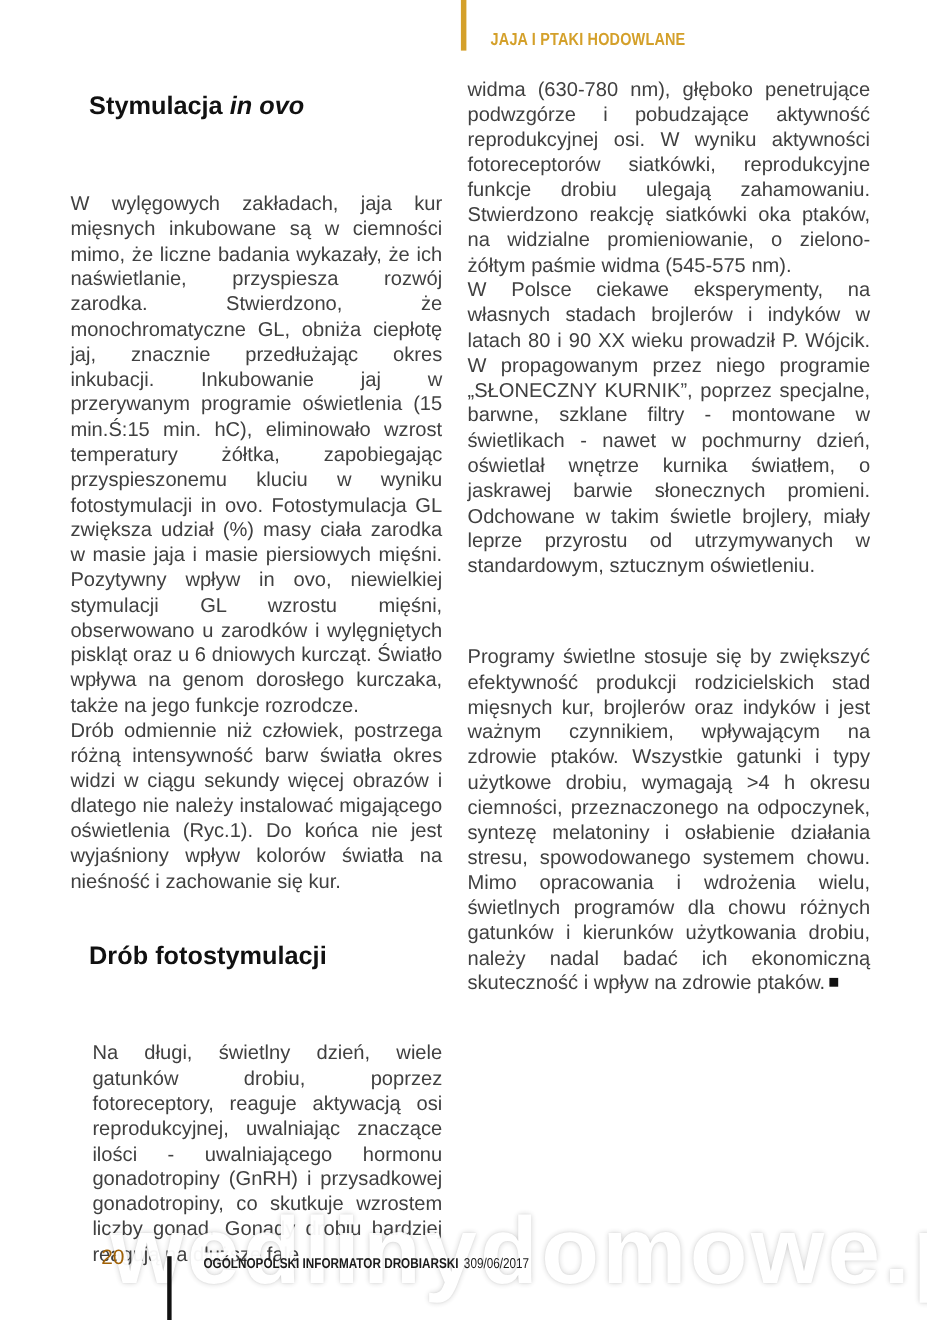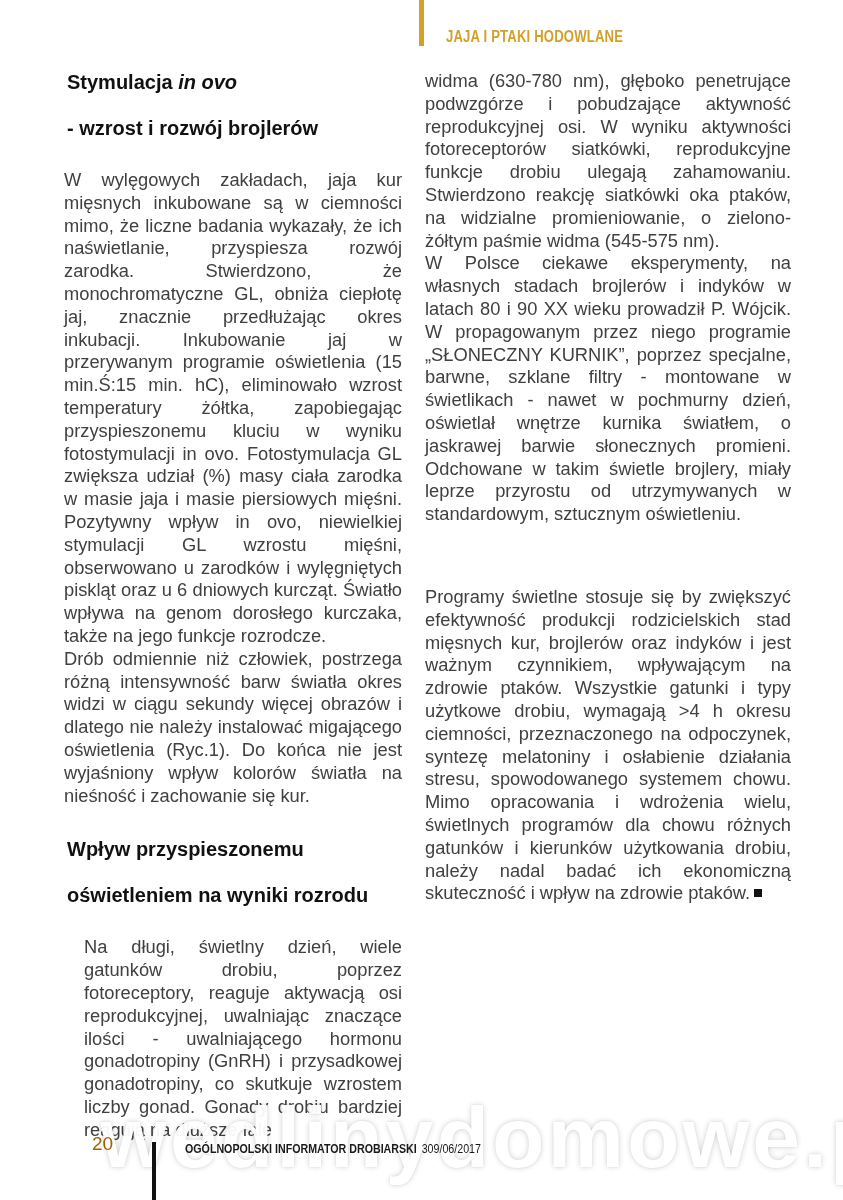--- a/index.html
+++ b/index.html
@@ -5,21 +5,21 @@
     html, body { margin: 0; padding: 0; background: #ffffff; }
     body { width: 843px; height: 1200px; position: relative; overflow: hidden;
            font-family: "Liberation Sans", sans-serif; color: #1a1a1a; }
     .header-bar { position: absolute; left: 419px; top: 0; width: 5px; height: 46px; background: #d4a02a; }
     .section-label { position: absolute; left: 446px; top: 28px; font-family: "Liberation Sans", sans-serif;
                      font-weight: bold; font-size: 16px; color: #d4a02a; letter-spacing: 0.2px;
                      transform: scaleX(0.82); transform-origin: left top; white-space: nowrap; }
     .col { position: absolute; top: 68px; }
     .col-left { left: 64px; width: 338px; }
     .col-right { left: 425px; width: 366px; top: 70px; }
-    h2 { margin: 3px; font-size: 20px; line-height: 23px; font-weight: bold; color: #111; }
+    h2 { margin: 17px; font-size: 23px; line-height: 23px; font-weight: bold; color: #111; }
     h2 .ital { font-style: italic; }
     p { margin: 0; font-size: 18.3px; line-height: 22.8px; text-align: justify; color: #404040; }
     .gap-after-h { height: 26px; }
     .gap-section { height: 28px; }
     .endmark { display: inline-block; width: 8px; height: 8px; background: #111; margin-left: 4px; vertical-align: 2px; }
     .watermark { position: absolute; left: 100px; top: 1088px; font-size: 86px; font-weight: bold;
                  color: #ffffff; letter-spacing: 3px; white-space: nowrap;
                  text-shadow: 0 0 6px rgba(0,0,0,0.18), 0 0 2px rgba(0,0,0,0.1); opacity: 0.95; }
     .page-number { position: absolute; left: 92px; top: 1133px; font-size: 19px; color: #a16207; }
     .footer-bar { position: absolute; left: 152px; top: 1142px; width: 4px; height: 58px; background: #111; }
@@ -30,30 +30,28 @@
 </head>
 <body>
 
 <div class="header-bar"></div>
 <div class="section-label">JAJA I PTAKI HODOWLANE</div>
 
 <div class="col col-left">
   <h2>
     <span>Stymulacja </span><span class="ital">in ovo</span><br>
     <br>
-    <span>- wzrost i rozwój brojlerów</span>
   </h2>
   <div class="gap-after-h"></div>
   <p>W wylęgowych zakładach, jaja kur mięsnych inkubowane są w ciemności mimo, że liczne badania wykazały, że ich naświetlanie, przyspiesza rozwój zarodka. Stwierdzono, że monochromatyczne GL, obniża ciepłotę jaj, znacznie przedłużając okres inkubacji. Inkubowanie jaj w przerywanym programie oświetlenia (15 min.Ś:15 min. hC), eliminowało wzrost temperatury żółtka, zapobiegając przyspieszonemu kluciu w wyniku fotostymulacji in ovo. Fotostymulacja GL zwiększa udział (%) masy ciała zarodka w masie jaja i masie piersiowych mięśni. Pozytywny wpływ in ovo, niewielkiej stymulacji GL wzrostu mięśni, obserwowano u zarodków i wylęgniętych piskląt oraz u 6 dniowych kurcząt. Światło wpływa na genom dorosłego kurczaka, także na jego funkcje rozrodcze.</p>
   <p>Drób odmiennie niż człowiek, postrzega różną intensywność barw światła okres widzi w ciągu sekundy więcej obrazów i dlatego nie należy instalować migającego oświetlenia (Ryc.1). Do końca nie jest wyjaśniony wpływ kolorów światła na nieśność i zachowanie się kur.</p>
   <div class="gap-section"></div>
   <h2>
-    <span>Wpływ przyspieszonemu</span><br>
+    <span>Drób fotostymulacji</span><br>
     <br>
-    <span>oświetleniem na wyniki rozrodu</span>
   </h2>
   <div class="gap-after-h"></div>
   <p style="text-align-last:left;margin-left:20px;">Na długi, świetlny dzień, wiele gatunków drobiu, poprzez fotoreceptory, reaguje aktywacją osi reprodukcyjnej, uwalniając znaczące ilości - uwalniającego hormonu gonadotropiny (GnRH) i przysadkowej gonadotropiny, co skutkuje wzrostem liczby gonad. Gonady drobiu bardziej reagują na dłuższe fale</p>
 </div>
 
 <div class="col col-right">
   <p>widma (630-780 nm), głęboko penetrujące podwzgórze i pobudzające aktywność reprodukcyjnej osi. W wyniku aktywności fotoreceptorów siatkówki, reprodukcyjne funkcje drobiu ulegają zahamowaniu. Stwierdzono reakcję siatkówki oka ptaków, na widzialne promieniowanie, o zielono-żółtym paśmie widma (545-575 nm).</p>
   <p>W Polsce ciekawe eksperymenty, na własnych stadach brojlerów i indyków w latach 80 i 90 XX wieku prowadził P. Wójcik. W propagowanym przez niego programie „SŁONECZNY KURNIK”, poprzez specjalne, barwne, szklane filtry - montowane w świetlikach - nawet w pochmurny dzień, oświetlał wnętrze kurnika światłem, o jaskrawej barwie słonecznych promieni. Odchowane w takim świetle brojlery, miały leprze przyrostu od utrzymywanych w standardowym, sztucznym oświetleniu.</p>
   <div class="gap-section" style="height:30px;"></div>
   <div class="gap-after-h" style="height:30px;"></div>

